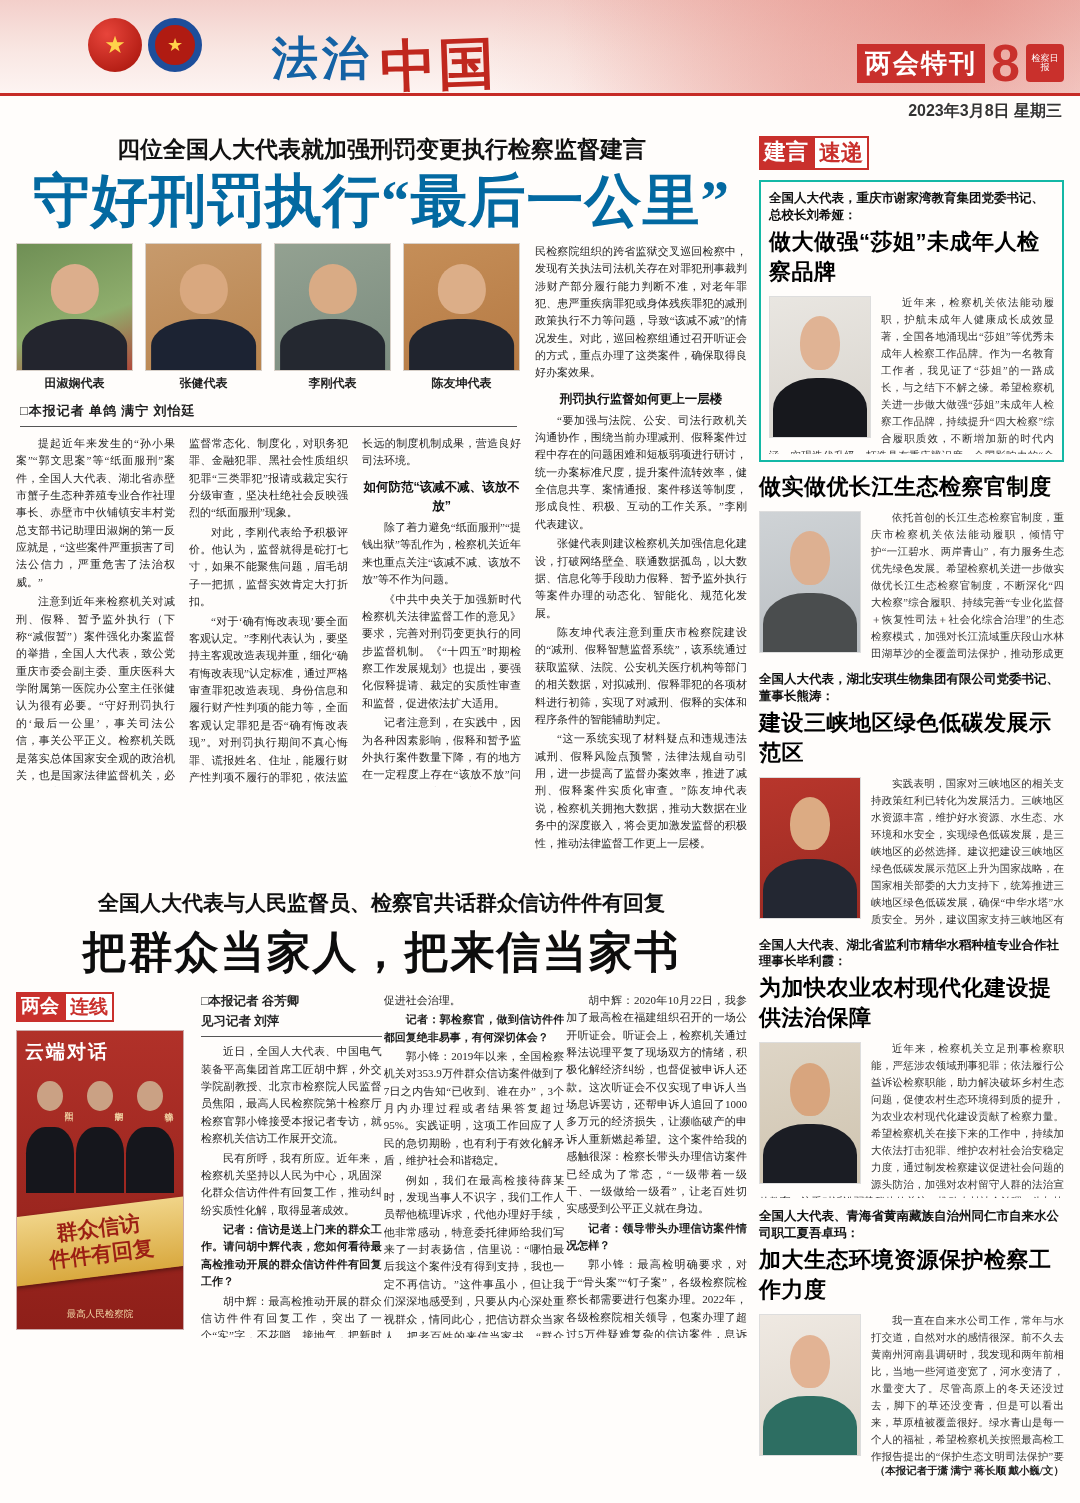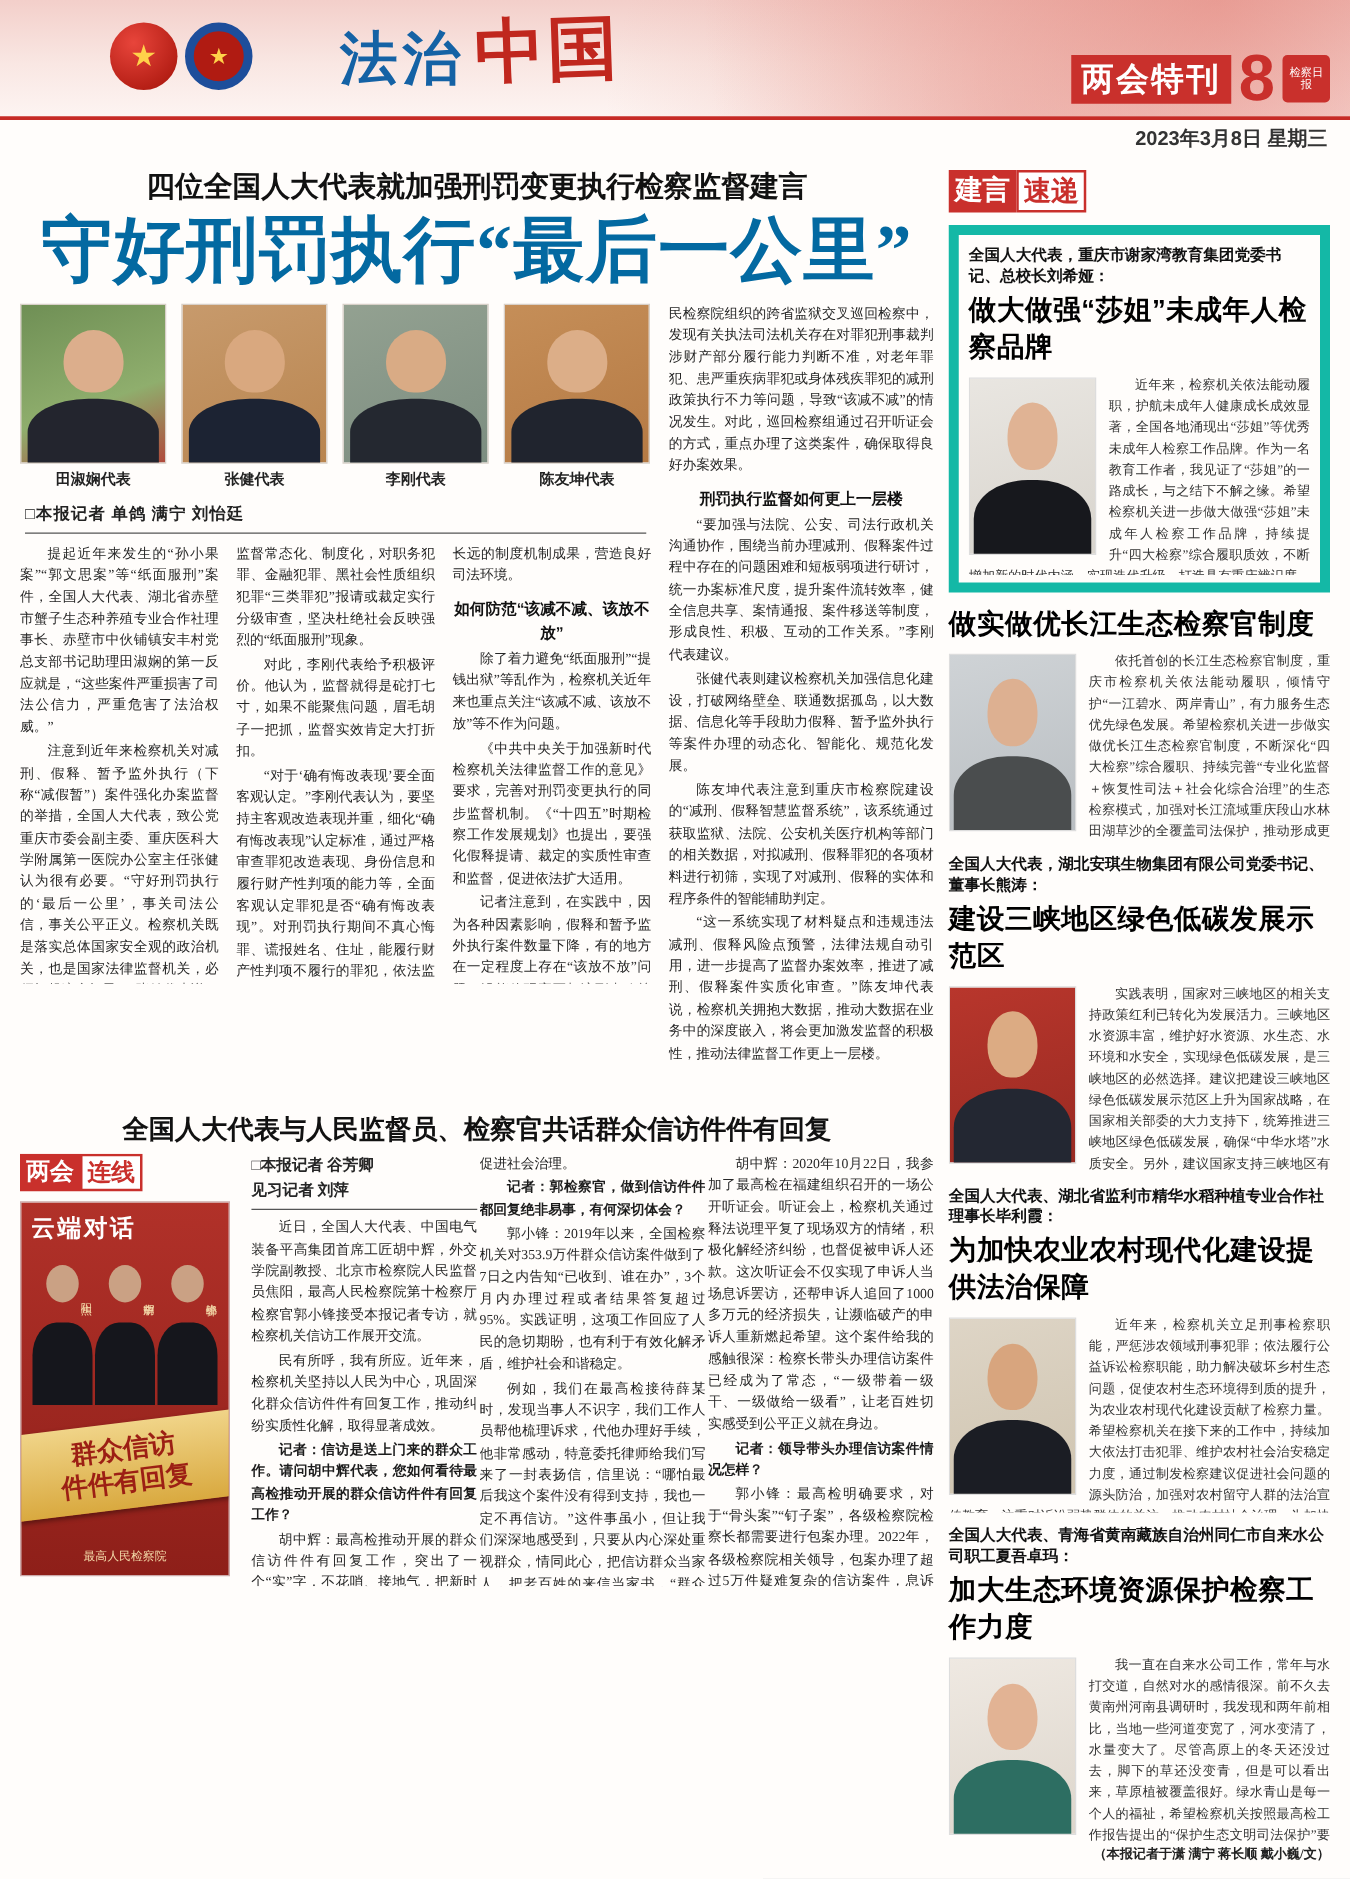--- a/index.html
+++ b/index.html
@@ -15,21 +15,21 @@
     background:
       radial-gradient(circle at 90% 0%, rgba(225,120,110,.55), transparent 42%),
       radial-gradient(circle at 75% 120%, rgba(235,170,160,.5), transparent 40%),
       linear-gradient(180deg,#f3cfca,#f9e7e3 55%,#fdf4f2);
     border-bottom:3px solid #c62b26;
   }
   .emblems{ position:absolute; left:88px; top:18px; display:flex; gap:6px; }
   .emblem{ width:54px; height:54px; border-radius:50%; display:flex; align-items:center; justify-content:center; font-size:24px; }
   .emblem.nat{ background:radial-gradient(circle at 35% 30%, #e8453b, #a31108); color:#ffd24a; }
   .emblem.cppcc{ background:#b01b12; border:7px solid #1d4e9b; color:#ffd24a; font-size:18px; }
-  .mast-title{ position:absolute; left:272px; top:16px; display:flex; gap:8px; }
+  .mast-title{ position:absolute; left:272px; top:28px; display:flex; align-items:flex-end; gap:8px; }
   .mast-fazhi{ font-family:"Liberation Sans","DejaVu Sans",sans-serif; font-weight:bold; font-size:46px; color:#1462a5; letter-spacing:4px; }
   .mast-zhongguo{ font-size:56px; font-weight:bold; color:#c0271e; transform:rotate(-2deg); line-height:.9; letter-spacing:2px; }
   .mast-right{ position:absolute; right:16px; top:40px; display:flex; align-items:center; gap:6px; }
   .special-box{ background:#c9302c; color:#fff; font-family:"Liberation Sans",sans-serif; font-weight:bold; font-size:26px; padding:2px 8px; letter-spacing:2px; }
   .page-num{ color:#c9302c; font-family:"Liberation Sans",sans-serif; font-weight:bold; font-size:52px; line-height:.9; }
   .seal{ width:38px; height:38px; background:#c9302c; border-radius:4px; color:#fff; font-size:9px; line-height:1.1; display:flex; align-items:center; justify-content:center; text-align:center; padding:2px; }
   .dateline-row{ height:30px; display:flex; justify-content:flex-end; align-items:center; padding-right:18px; font-family:"Liberation Sans",sans-serif; font-weight:bold; font-size:16px; color:#333; }
   
   .main-zone{ display:flex; gap:12px; padding:4px 16px 0 16px; }
   .left-zone{ width:732px; }
@@ -69,21 +69,21 @@
   .pname{ position:absolute; right:0; top:30px; writing-mode:vertical-rl; color:#f3d9a8; font-size:9px; z-index:2; }
   .gold-banner{ position:relative; margin:14px -14px 0; transform:rotate(-7deg); background:linear-gradient(180deg,#f0d488,#d9a93f); padding:8px 0; text-align:center; color:#9c1f14; font-weight:900; font-size:21px; line-height:1.25; box-shadow:0 2px 4px rgba(0,0,0,.4); }
   .poster-foot{ position:absolute; bottom:8px; left:0; right:0; text-align:center; color:#f3d9a8; font-size:9.5px; }
   .sec2-cols{ flex:1; display:flex; gap:2px; }
   .byline2{ font-size:12.5px; font-weight:bold; border-bottom:1.5px solid #555; padding-bottom:5px; margin-bottom:6px; }
   .byline2 span{ display:block; }
   .qa .q{ font-weight:bold; color:#1c1c1c; }
   
   .jy-badge-row{ display:flex; margin:6px 0 10px; font-family:"Liberation Sans",sans-serif; font-weight:bold; font-size:22px; }
   .jy-item{ margin-bottom:10px; }
-  .jy-item.boxed{ border:8px solid #14b8a6; padding:8px 8px 6px; }
+  .jy-item.boxed{ border:2px solid #14b8a6; padding:8px 8px 6px; }
   .jy-intro{ font-family:"Liberation Sans",sans-serif; font-weight:bold; font-size:12.5px; color:#111; line-height:1.35; }
   .jy-title{ font-family:"Liberation Sans",sans-serif; font-weight:bold; font-size:22px; color:#000; letter-spacing:.5px; margin:3px 0 7px; }
   .jy-flow{ font-size:10.5px; line-height:1.62; text-align:justify; color:#333; overflow:hidden; }
   .jy-flow .jy-photo{ float:left; width:102px; height:142px; margin:2px 10px 2px 0; border:1px solid #ddd; position:relative; overflow:hidden; }
   .jy-photo::before{ content:""; position:absolute; left:50%; top:14%; width:40%; height:38%; transform:translateX(-50%); border-radius:50% 50% 46% 46%; background:var(--skin,#d9ab88); }
   .jy-photo::after{ content:""; position:absolute; left:50%; bottom:-6%; width:94%; height:48%; transform:translateX(-50%); border-radius:46% 46% 0 0; background:var(--suit,#16181f); }
   .jy-flow p{ text-indent:2em; }
   .jy-byline{ text-align:right; font-weight:bold; font-size:10.5px; margin-top:2px; }
 </style>
 </head>
@@ -167,20 +167,21 @@
             <p>张健代表则建议检察机关加强信息化建设，打破网络壁垒、联通数据孤岛，以大数据、信息化等手段助力假释、暂予监外执行等案件办理的动态化、智能化、规范化发展。</p>
             <p>陈友坤代表注意到重庆市检察院建设的“减刑、假释智慧监督系统”，该系统通过获取监狱、法院、公安机关医疗机构等部门的相关数据，对拟减刑、假释罪犯的各项材料进行初筛，实现了对减刑、假释的实体和程序条件的智能辅助判定。</p>
             <p>“这一系统实现了材料疑点和违规违法减刑、假释风险点预警，法律法规自动引用，进一步提高了监督办案效率，推进了减刑、假释案件实质化审查。”陈友坤代表说，检察机关拥抱大数据，推动大数据在业务中的深度嵌入，将会更加激发监督的积极性，推动法律监督工作更上一层楼。</p>
 
           </div>
         </div>
       </div>
 
       <div class="sec2">
         <div class="kicker" style="font-size:21px">全国人大代表与人民监督员、检察官共话群众信访件件有回复</div>
+        <div class="headline2">把群众当家人，把来信当家书</div>
         <div class="sec2-body">
           <div class="poster-wrap">
             <div class="badge-row">
               <span class="badge-a">两会</span>
               <span class="badge-b">连线</span>
             </div>
             <div class="poster">
               <div class="poster-title">云端对话</div>
               <div class="poster-people">
                 <div class="pfig">

